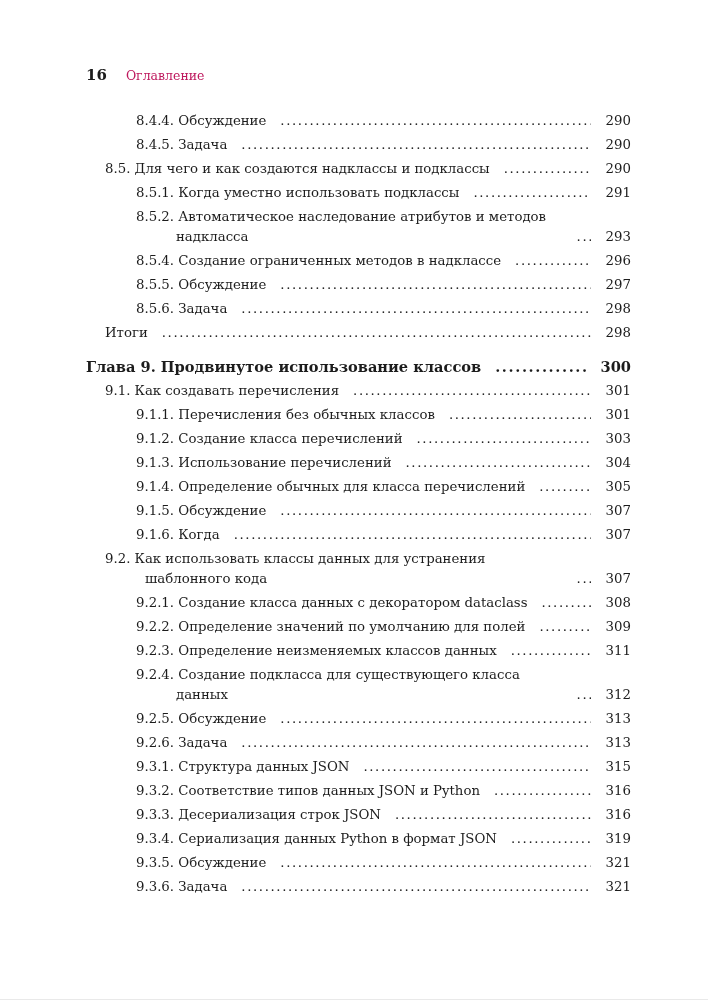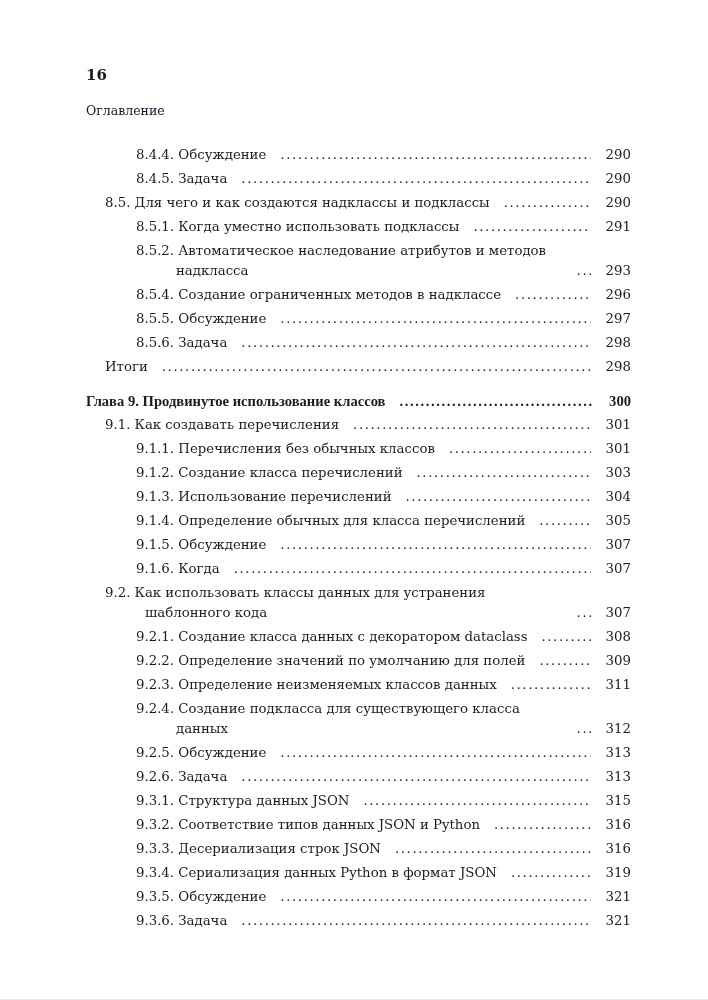--- a/index.html
+++ b/index.html
@@ -18,47 +18,45 @@
     position: absolute;
     left: 86px;
     top: 66px;
     width: 545px;
   }
   .running-header {
     display: flex;
     align-items: baseline;
     gap: 19px;
     margin-bottom: 27px;
-    flex-direction: column;
   }
   .page-number {
     font-weight: bold;
     font-size: 15px;
     font-family: "DejaVu Serif", "Liberation Serif", serif;
   }
   .header-title {
     font-size: 12.5px;
-    color: #0f172a;
+    color: #be185d;
   }
   .toc-list { width: 100%; }
   .toc-row {
     display: flex;
     align-items: flex-end;
     font-size: 13.3px;
     line-height: 20px;
     margin-bottom: 4px;
     gap: 12px;
   }
   .toc-row.level-1 { padding-left: 19px; }
   .toc-row.level-2 { padding-left: 50px; }
   .toc-row.chapter {
     font-weight: bold;
     font-size: 14.6px;
     margin-top: 14px;
-    font-family: Liberation Serif, serif;
   }
   .toc-title {
     flex: 0 1 auto;
     padding-left: 40px;
     text-indent: -40px;
   }
   .toc-row.chapter .toc-title { padding-left: 0; text-indent: 0; }
   .toc-leader {
     flex: 1 1 0;
     overflow: hidden;

